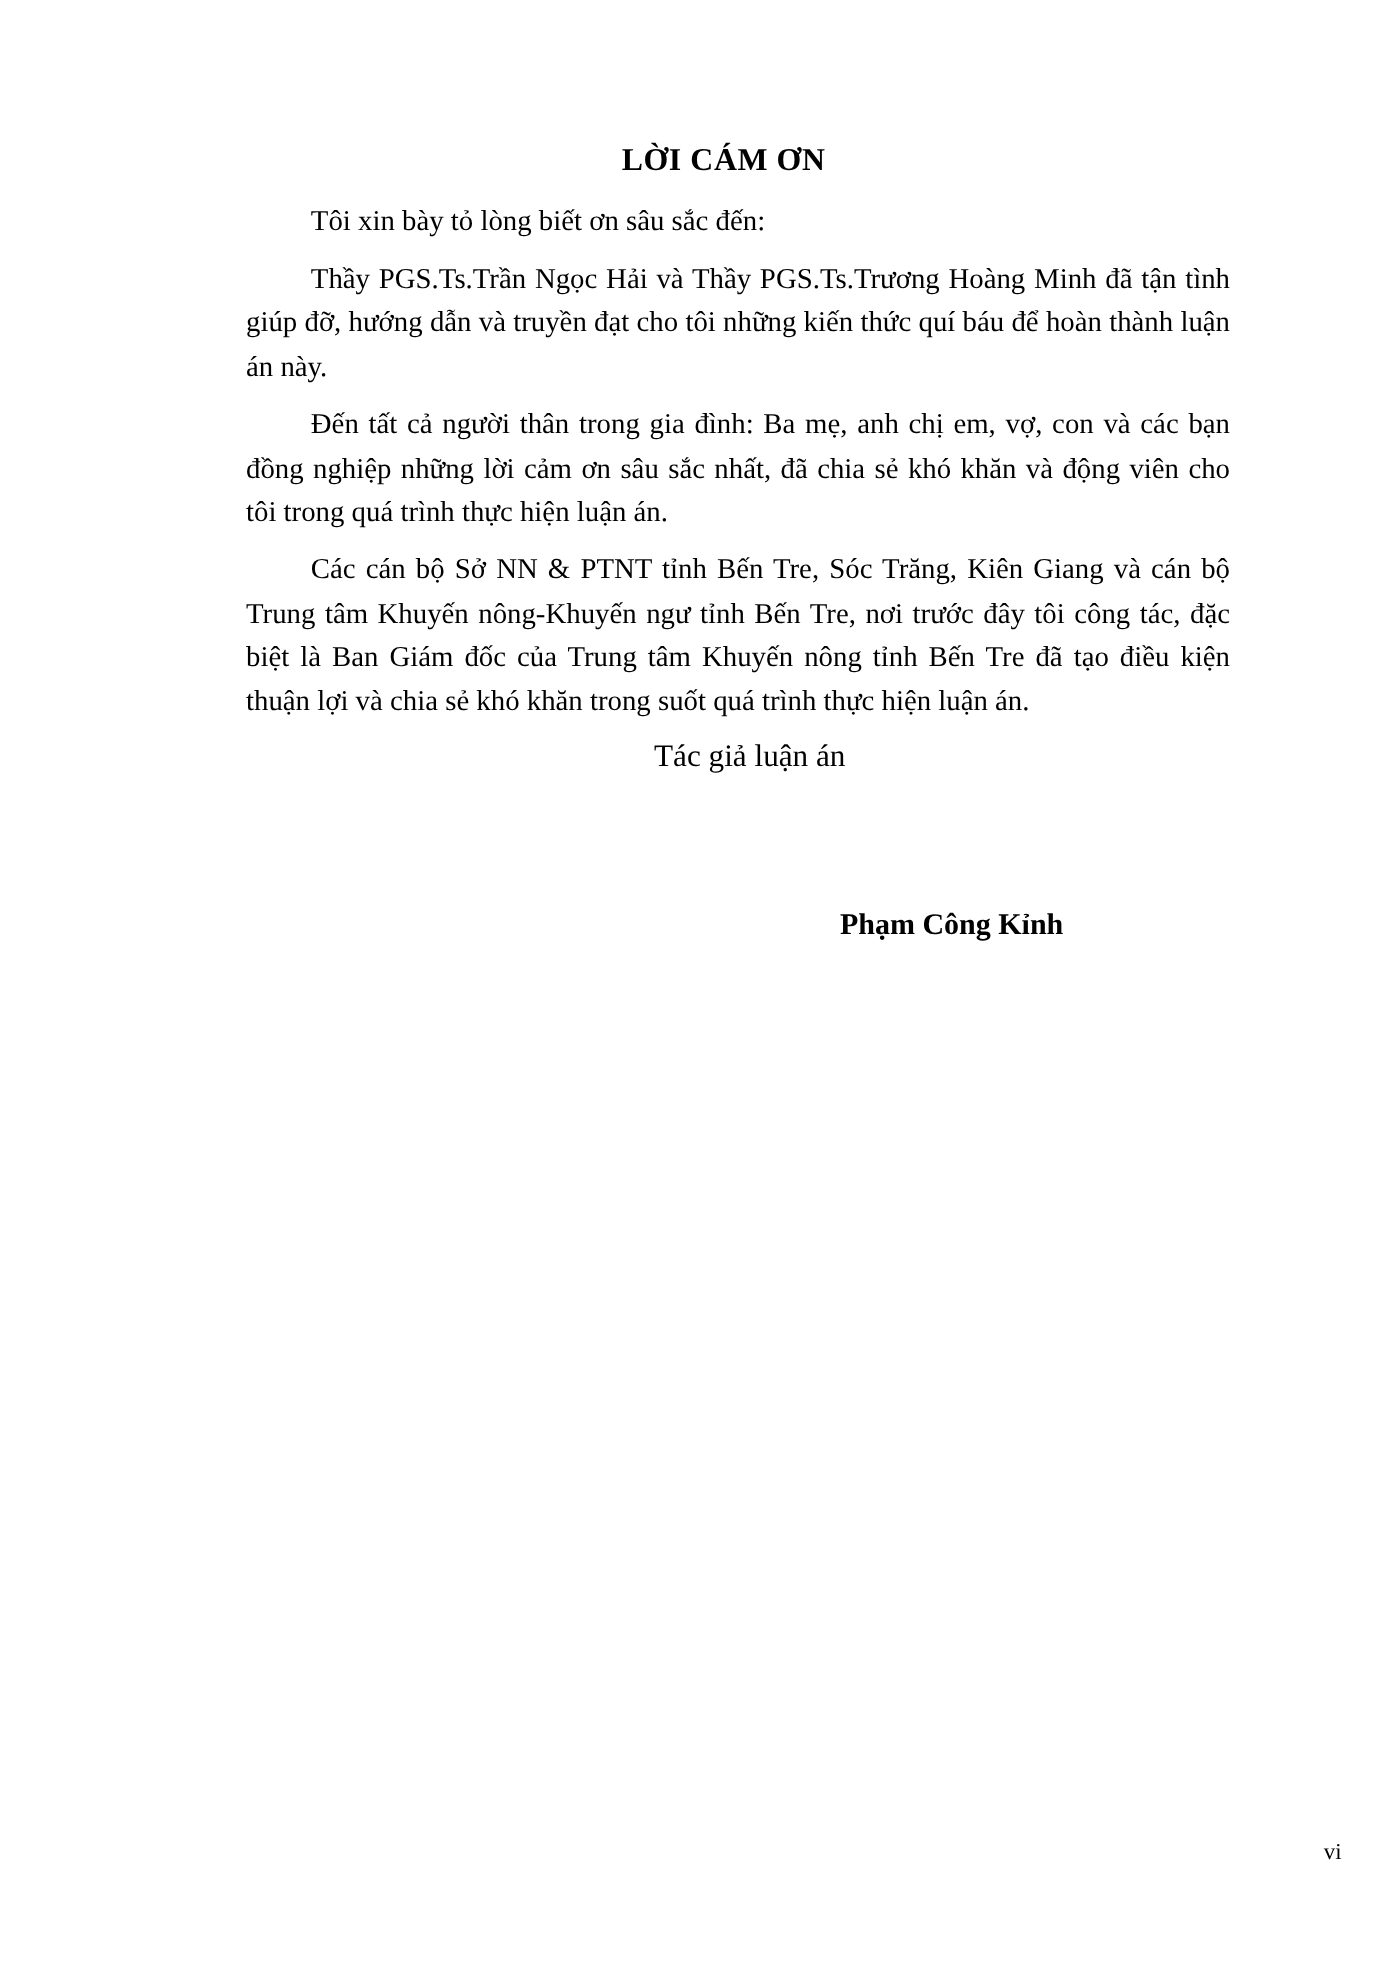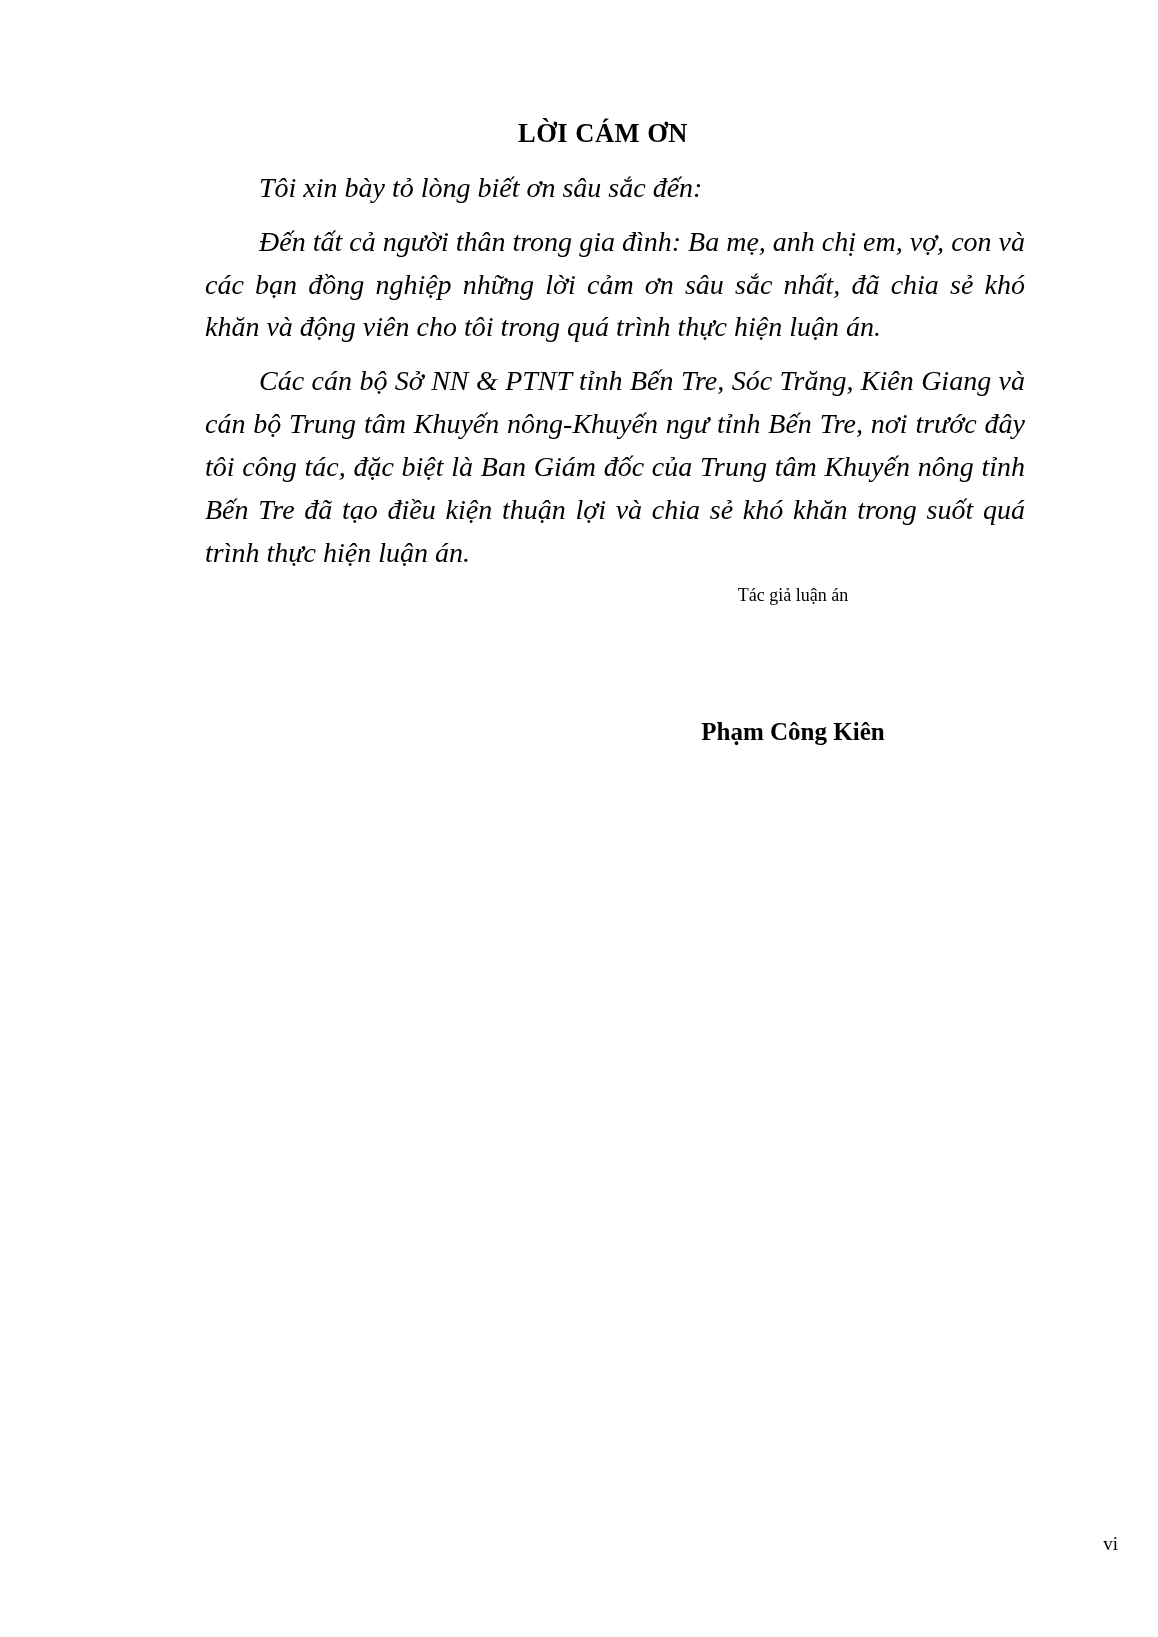--- a/index.html
+++ b/index.html
@@ -26,35 +26,34 @@
   }
   .doc-title {
     text-align: center;
     font-size: 26.5px;
     font-weight: bold;
     letter-spacing: 0.5px;
     margin: 0 0 18px 0;
     padding-right: 40px;
   }
   .para {
-    font-size: 28px;
+    font-size: 24px;
     line-height: 1.53;
     text-align: justify;
     text-justify: inter-word;
     text-indent: 54px;
     margin: 0 16px 11px 0;
     padding-right: 0px;
-    font-style: italic;
   }
   .para.last-para {
     margin-bottom: 10px;
   }
   .signature-role {
-    text-align: center;
-    font-size: 18px;
+    text-align: left;
+    font-size: 26px;
     margin: 6px 0 0 0;
     padding-left: 340px;
   }
   .signature-name {
     text-align: center;
     font-size: 25px;
     font-weight: bold;
     margin: 112px 0 0 0;
     padding-left: 340px;
   }
@@ -69,20 +68,21 @@
   }
 </style>
 </head>
 <body>
 
 <div class="page">
 
   <h1 class="doc-title">LỜI CÁM ƠN</h1>
 
   <p class="para">Tôi xin bày tỏ lòng biết ơn sâu sắc đến:</p>
+  <p class="para">Thầy PGS.Ts.Trần Ngọc Hải và Thầy PGS.Ts.Trương Hoàng Minh đã tận tình giúp đỡ, hướng dẫn và truyền đạt cho tôi những kiến thức quí báu để hoàn thành luận án này.</p>
   <p class="para">Đến tất cả người thân trong gia đình: Ba mẹ, anh chị em, vợ, con và các bạn đồng nghiệp những lời cảm ơn sâu sắc nhất, đã chia sẻ khó khăn và động viên cho tôi trong quá trình thực hiện luận án.</p>
   <p class="para">Các cán bộ Sở NN &amp; PTNT tỉnh Bến Tre, Sóc Trăng, Kiên Giang và cán bộ Trung tâm Khuyến nông-Khuyến ngư tỉnh Bến Tre, nơi trước đây tôi công tác, đặc biệt là Ban Giám đốc của Trung tâm Khuyến nông tỉnh Bến Tre đã tạo điều kiện thuận lợi và chia sẻ khó khăn trong suốt quá trình thực hiện luận án.</p>
 
   <p class="signature-role">Tác giả luận án</p>
-  <p class="signature-name">Phạm Công Kiên</p>
+  <p class="signature-name">Phạm Công Kỉnh</p>
 
   <div class="page-number">vi</div>
 </div>
 
 </body></html>

